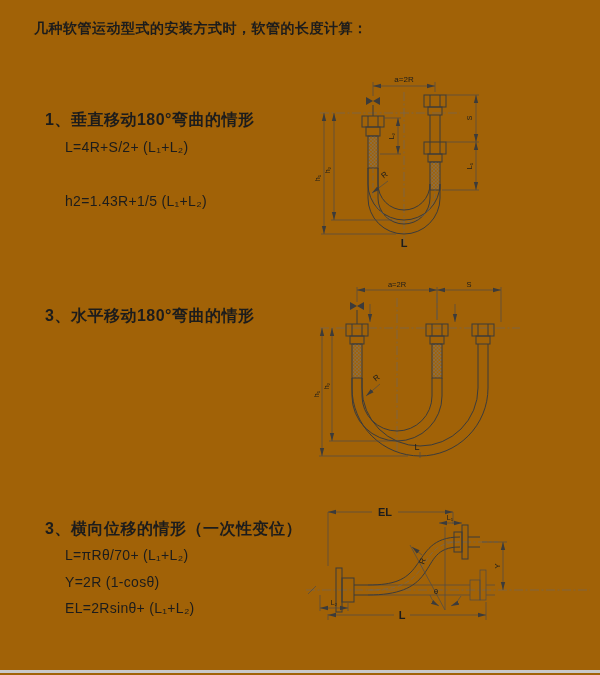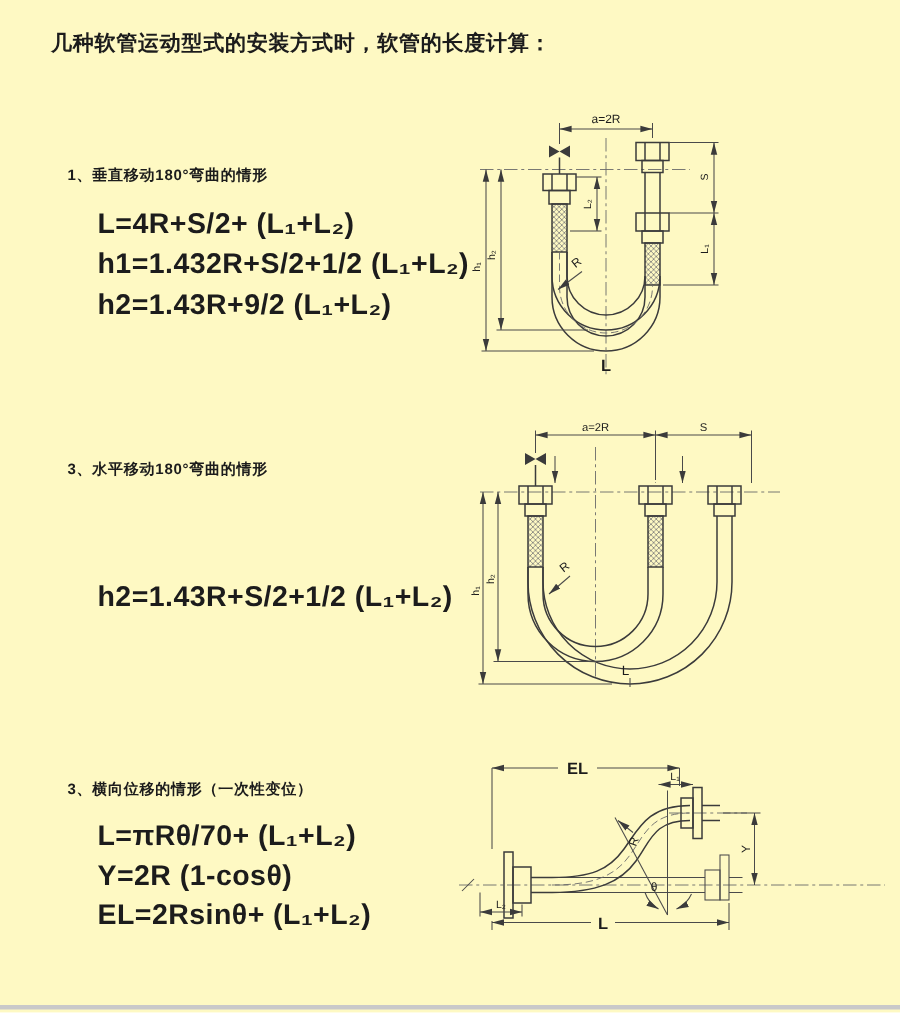--- a/index.html
+++ b/index.html
@@ -1,43 +1,41 @@
 <!DOCTYPE html>
 <html><head>
 <meta charset="utf-8">
 <style>
   html,body{margin:0;padding:0;background:#ffffff;}
-  .page{position:relative;width:600px;height:675px;background:#fef9c3;overflow:hidden;
+  .page{position:relative;width:600px;height:675px;background:#a16207;overflow:hidden;
         font-family:"Liberation Sans","DejaVu Sans",sans-serif;color:#1c1c1c;}
   .abs{position:absolute;}
   .doc-title{left:34px;top:20px;font-size:14px;font-weight:bold;letter-spacing:0.5px;white-space:nowrap;}
-  .sec-heading{font-size:10px;font-weight:bold;letter-spacing:0.5px;white-space:nowrap;}
-  .formula{font-size:19px;font-weight:bold;letter-spacing:0.3px;white-space:nowrap;}
+  .sec-heading{font-size:16px;font-weight:bold;letter-spacing:0.5px;white-space:nowrap;}
+  .formula{font-size:14px;font-weight:normal;letter-spacing:0.3px;white-space:nowrap;}
   svg{position:absolute;}
   svg text{font-family:"Liberation Sans","DejaVu Sans",sans-serif;fill:#1c1c1c;}
   .draw{stroke:#3b3b3b;stroke-width:1;fill:none;}
   .thin{stroke:#4a4a4a;stroke-width:0.7;fill:none;}
   .cline{stroke:#6a6a6a;stroke-width:0.6;fill:none;stroke-dasharray:9 2.5 2 2.5;}
   .dash{stroke:#6a6a6a;stroke-width:0.6;fill:none;stroke-dasharray:5 2.5;}
   .page-bottom-edge{left:0;top:670px;width:600px;height:3px;background:#c9c9c9;}
 </style>
 </head>
 <body>
 
 <div class="page">
 
   <div class="abs doc-title">几种软管运动型式的安装方式时，软管的长度计算：</div>
 
   <div class="abs sec-heading" style="left:45px;top:110px">1、垂直移动180°弯曲的情形</div>
   <div class="abs formula" style="left:65px;top:139px">L=4R+S/2+ (L₁+L₂)</div>
-  <div class="abs formula" style="left:65px;top:166px">h1=1.432R+S/2+1/2 (L₁+L₂)</div>
-  <div class="abs formula" style="left:65px;top:193px">h2=1.43R+9/2 (L₁+L₂)</div>
+  <div class="abs formula" style="left:65px;top:193px">h2=1.43R+1/5 (L₁+L₂)</div>
 
   <div class="abs sec-heading" style="left:45px;top:306px">3、水平移动180°弯曲的情形</div>
-  <div class="abs formula" style="left:65px;top:388px">h2=1.43R+S/2+1/2 (L₁+L₂)</div>
 
   <div class="abs sec-heading" style="left:45px;top:519px">3、横向位移的情形（一次性变位）</div>
   <div class="abs formula" style="left:65px;top:547px">L=πRθ/70+ (L₁+L₂)</div>
   <div class="abs formula" style="left:65px;top:574px">Y=2R (1-cosθ)</div>
   <div class="abs formula" style="left:65px;top:600px">EL=2Rsinθ+ (L₁+L₂)</div>
 
   <svg style="left:308px;top:66px" width="284" height="196" viewBox="0 0 284 196">
     <defs>
       <pattern id="hp" width="3.5" height="3.5" patternUnits="userSpaceOnUse">
         <path d="M0,3.5 L3.5,0 M0,0 L3.5,3.5" stroke="#777" stroke-width="0.5"></path>

